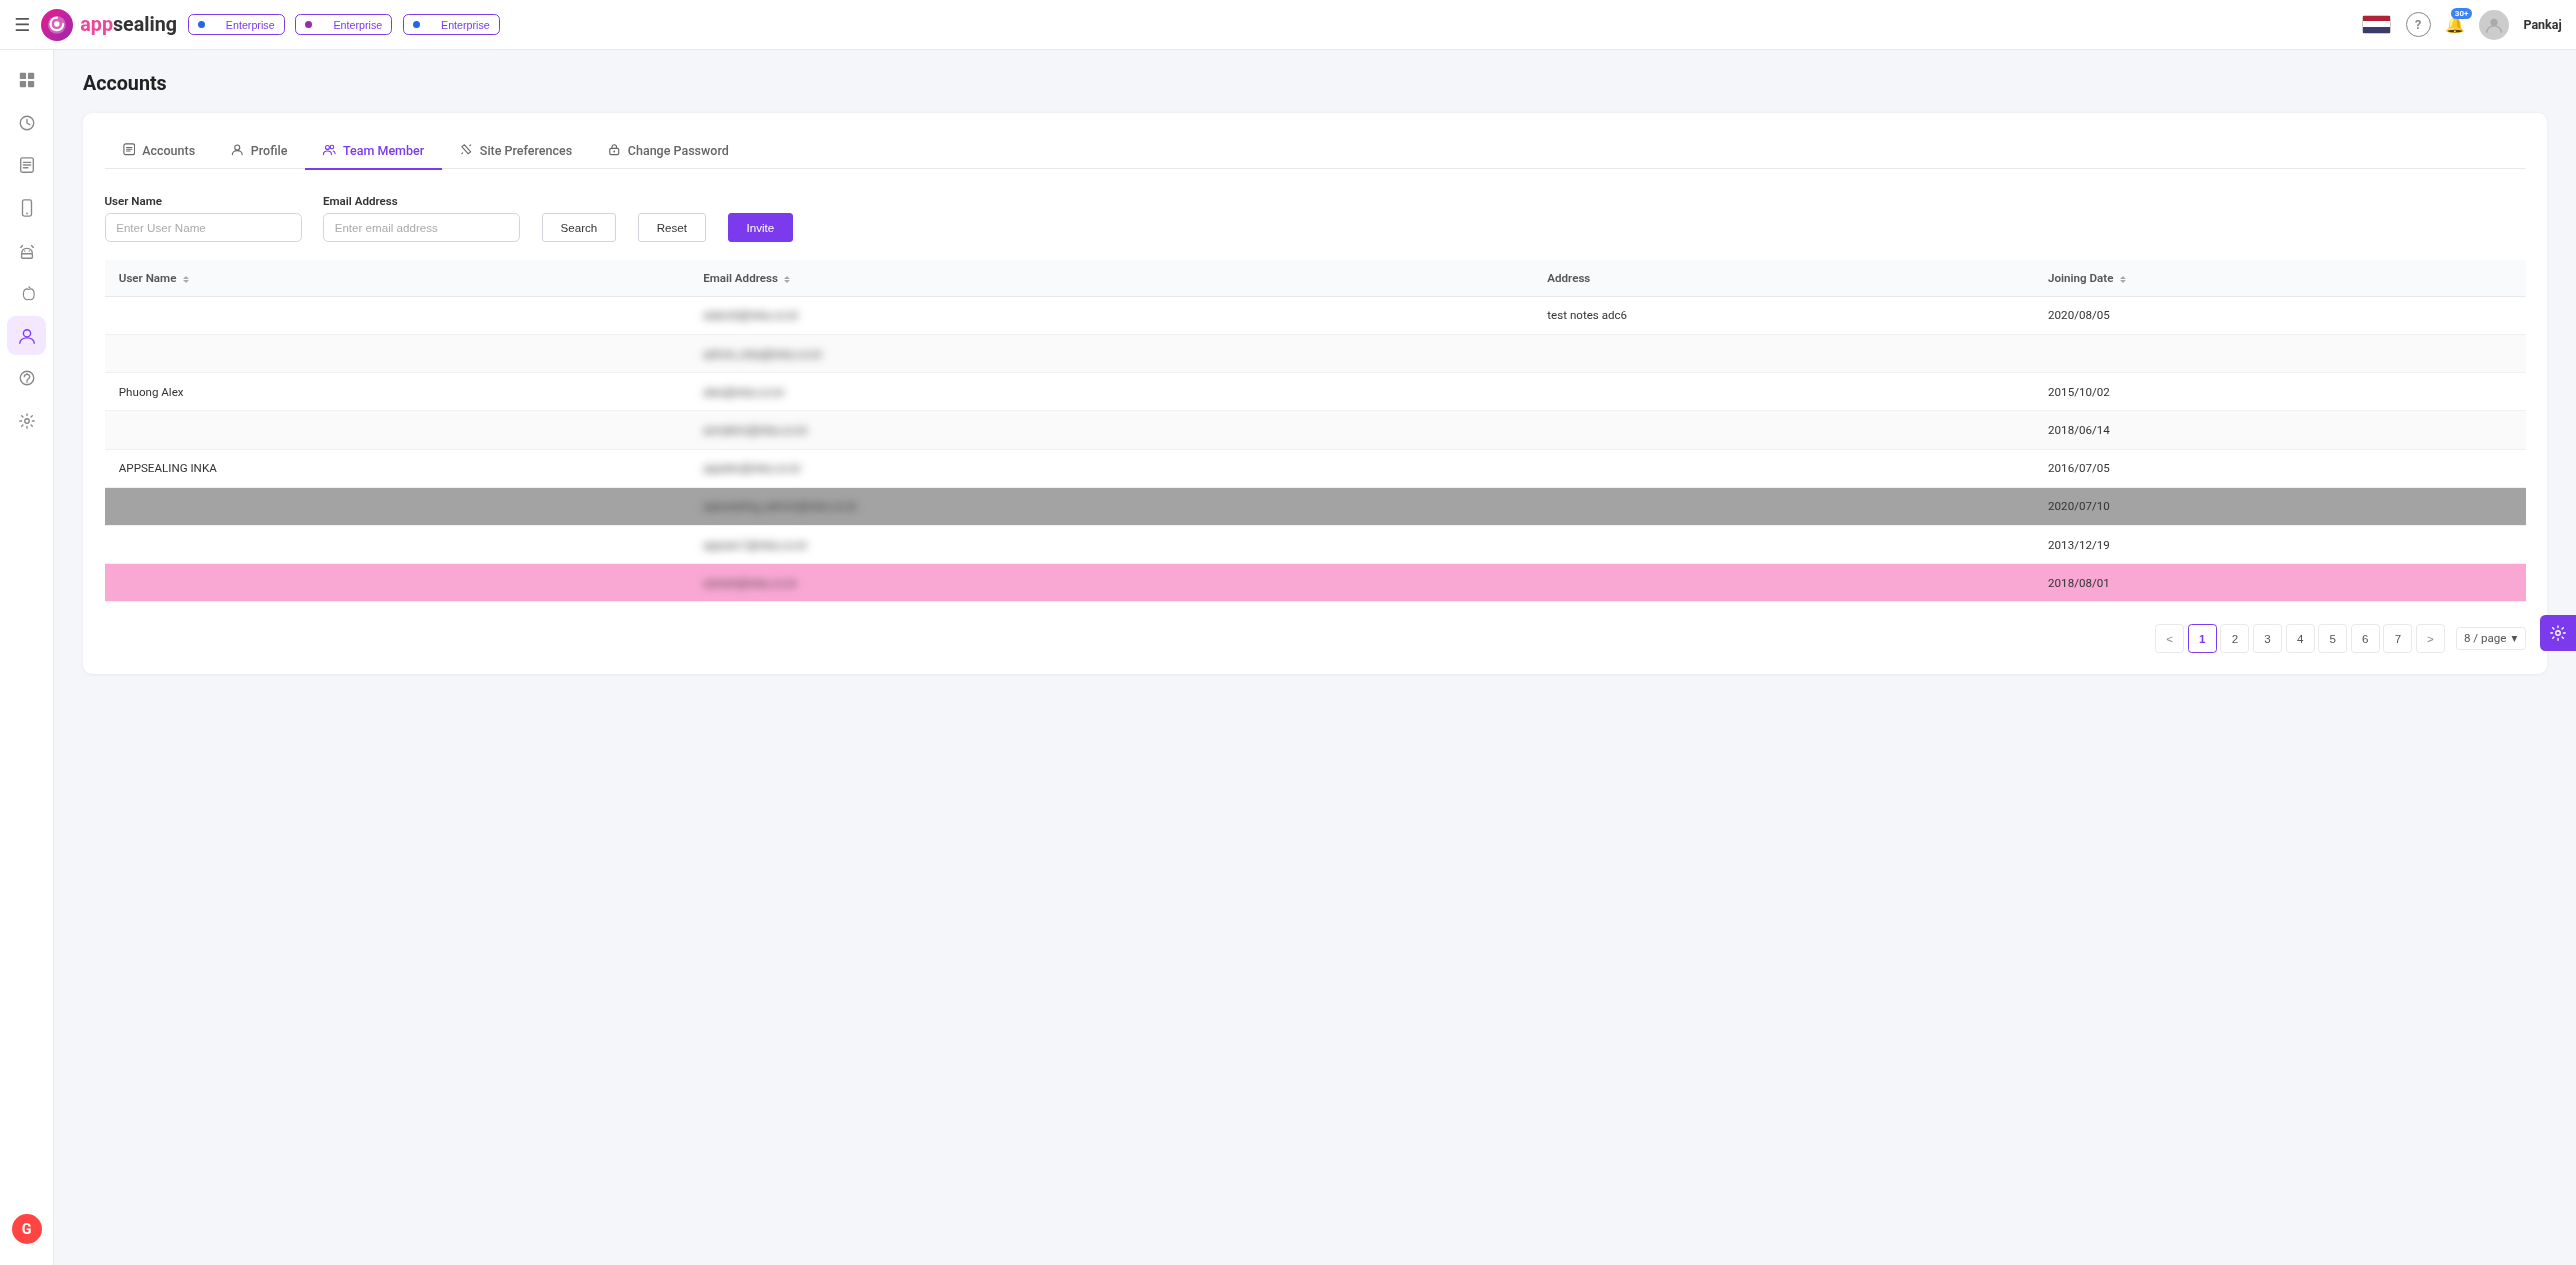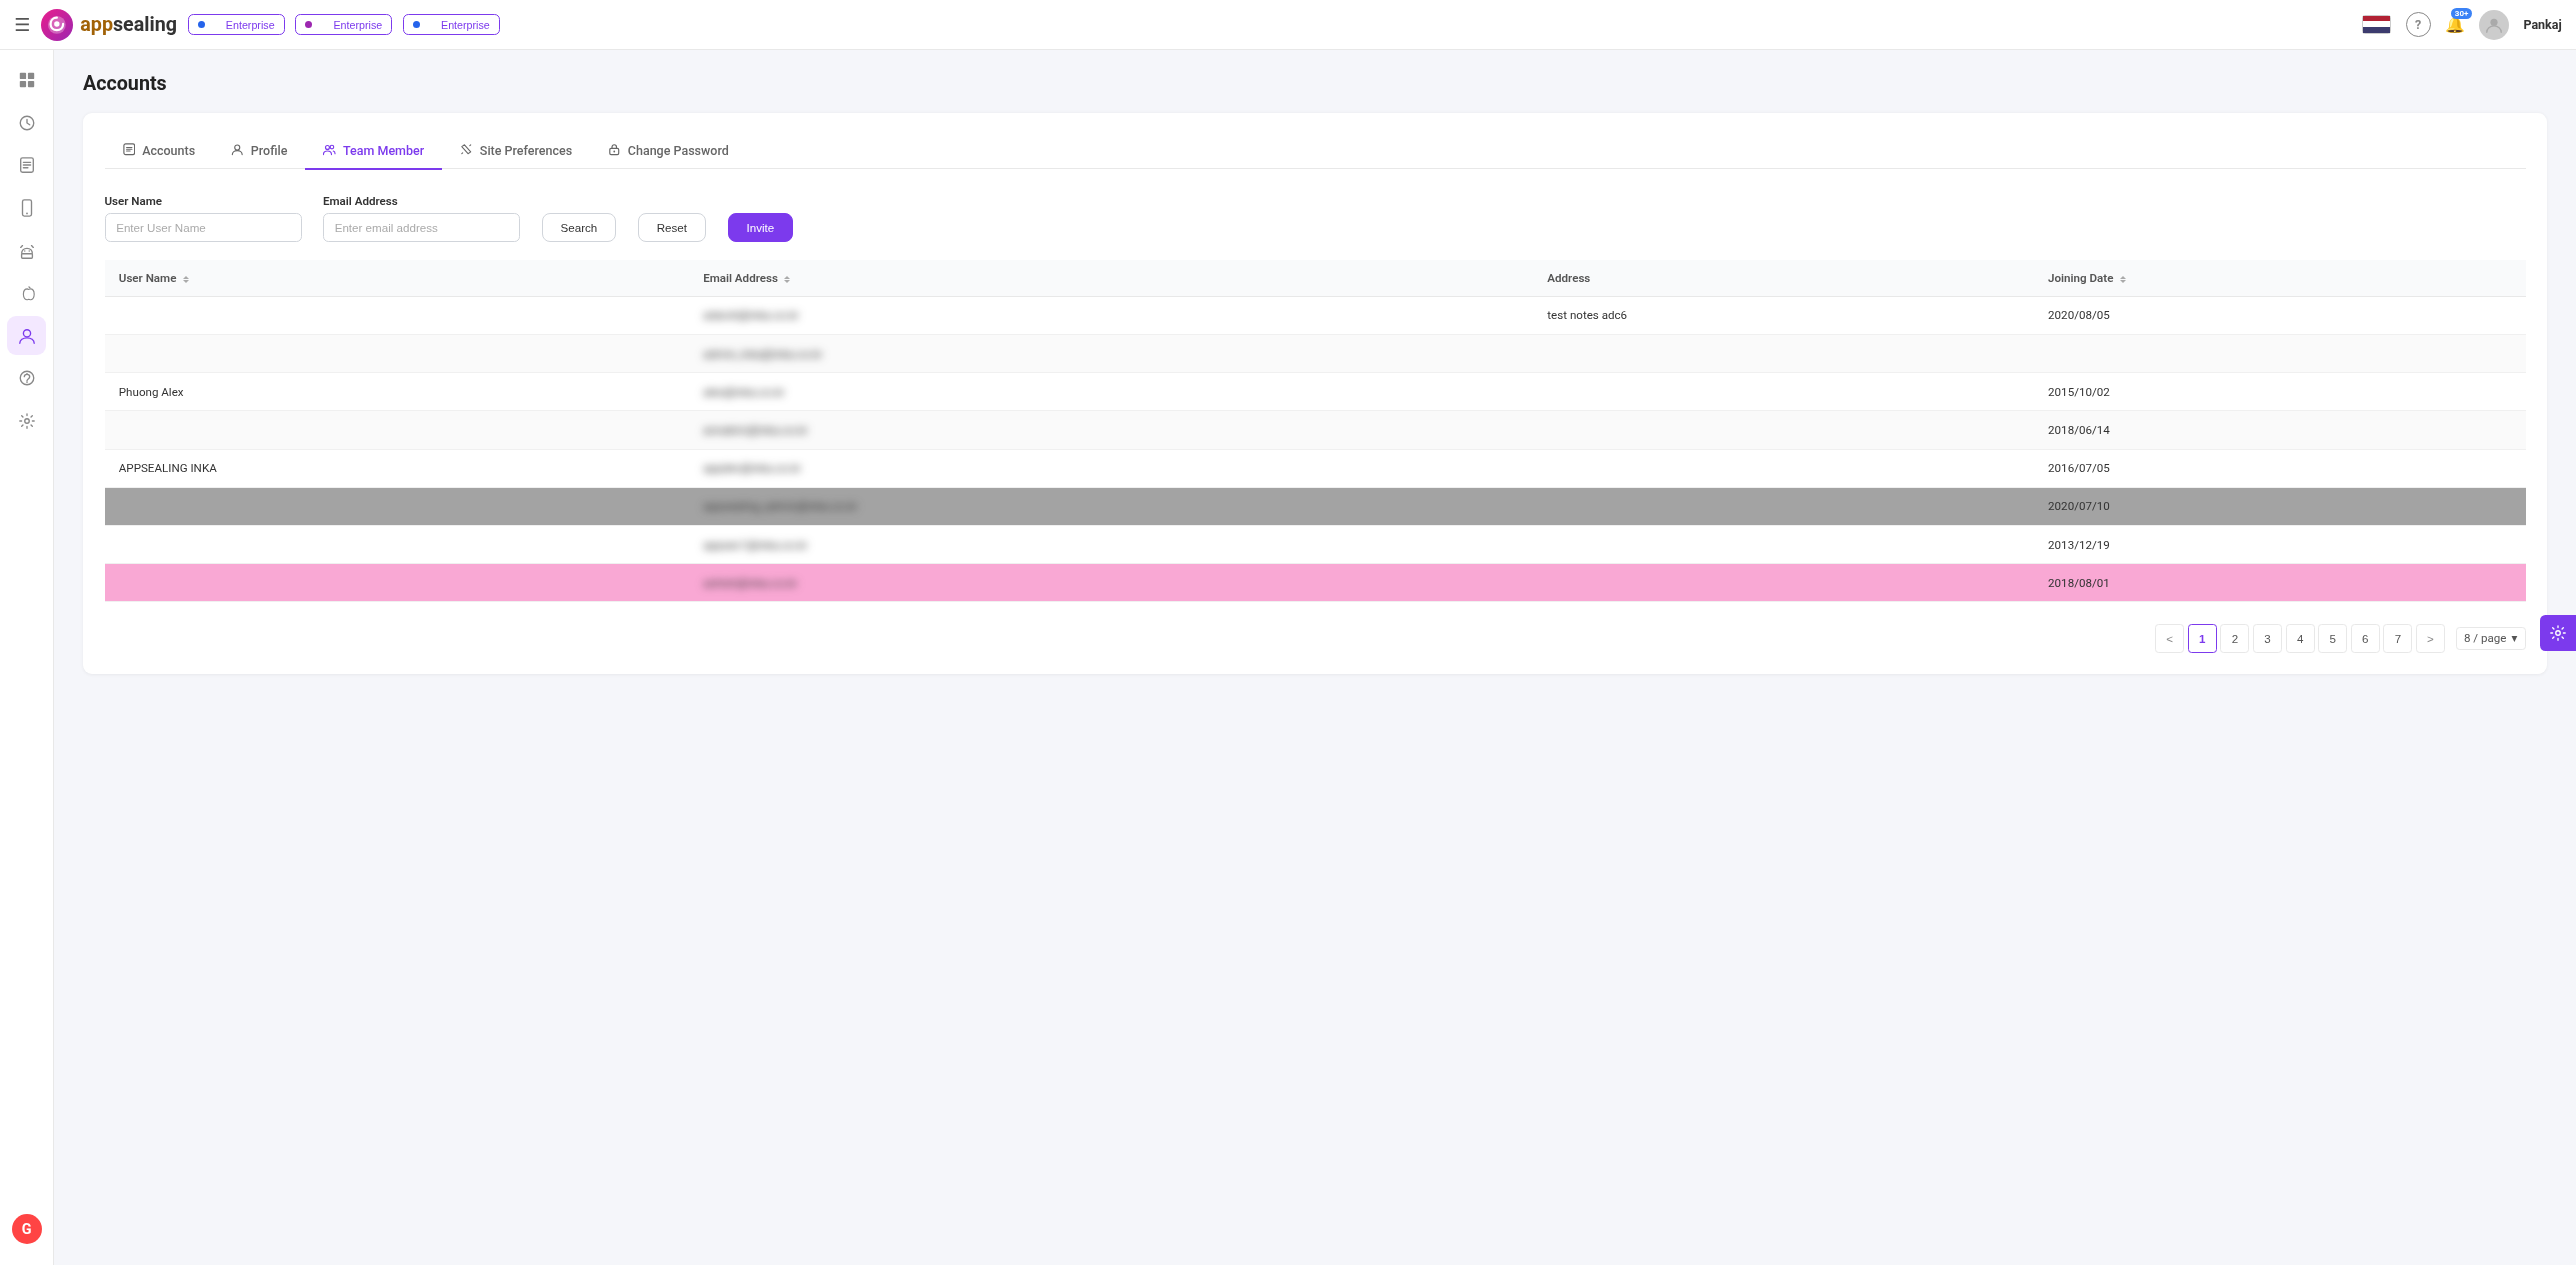--- a/index.html
+++ b/index.html
@@ -8,21 +8,21 @@
     
     .app-layout { display: flex; height: 100vh; overflow: hidden; }
 
     
     .topbar { position: fixed; top: 0; left: 0; right: 0; height: 50px; background: #fff; border-bottom: 0.9px solid #e8e8e8; display: flex; align-items: center; padding: 0 14.3px; z-index: 100; gap: 10.7px; }
     .topbar-left { display: flex; align-items: center; gap: 10.7px; flex: 1; }
     .hamburger { cursor: pointer; font-size: 18px; color: #555; }
     .logo-area { display: flex; align-items: center; gap: 7.2px; }
     .logo-icon { width: 32px; height: 32px; background: linear-gradient(135deg, #e91e8c, #9c27b0); border-radius: 50%; display: flex; align-items: center; justify-content: center; color: white; font-weight: bold; font-size: 14.3px; }
     .logo-text { font-size: 19.7px; font-weight: 700; color: #333; }
-    .logo-text span { color: #a16207; }
+    .logo-text span { color: #ec4899; }
     .badge-btn { display: flex; align-items: center; gap: 21px; border: 1.3px solid #7c3aed; border-radius: 5.4px; padding: 3.6px 9px; font-size: 10.7px; color: #7c3aed; font-weight: 500; cursor: pointer; background: white; }
     .badge-btn .dot { width: 7.2px; height: 7.2px; border-radius: 50%; }
     .dot-blue { background: #2563eb; }
     .dot-purple { background: #9c27b0; }
     .topbar-right { display: flex; align-items: center; gap: 14.3px; }
     .flag-btn { width: 29px; height: 19.7px; background: linear-gradient(180deg, #b22234 33%, #fff 33%, #fff 66%, #3c3b6e 66%); border-radius: 2.7px; border: 0.9px solid #ccc; cursor: pointer; }
     .help-btn { width: 25px; height: 25px; border-radius: 50%; border: 1.8px solid #888; display: flex; align-items: center; justify-content: center; color: #888; font-weight: bold; cursor: pointer; font-size: 12.5px; }
     .notif-btn { position: relative; cursor: pointer; font-size: 16px; color: #555; }
     .notif-badge { position: absolute; top: -7.2px; right: -7.2px; background: #3b82f6; color: white; font-size: 8px; font-weight: bold; border-radius: 9px; padding: 0.9px 3.6px; }
     .avatar { width: 30px; height: 30px; border-radius: 50%; background: #ccc; display: flex; align-items: center; justify-content: center; color: #888; font-size: 16px; cursor: pointer; }
@@ -52,21 +52,21 @@
     .tab { display: flex; align-items: center; gap: 7.2px; padding: 9px 18px; cursor: pointer; color: #666; font-size: 12.5px; font-weight: 500; border-bottom: 2.7px solid transparent; margin-bottom: -1.8px; transition: all 0.2s; }
     .tab.active { color: #7c3aed; border-bottom-color: #7c3aed; }
     .tab-icon { font-size: 13.4px; }
 
     
     .form-row { display: flex; gap: 21.5px; margin-bottom: 18px; align-items: flex-end; }
     .form-group { display: flex; flex-direction: column; gap: 5.4px; }
     .form-label { font-size: 11.6px; font-weight: 600; color: #333; }
     .form-input { border: 0.9px solid #d1d5db; border-radius: 5.4px; padding: 7.2px 10.7px; font-size: 11.6px; color: #333; width: 197px; outline: none; }
     .form-input::placeholder { color: #aaa; }
-    .btn { padding: 7.2px 18px; border-radius: 8px; font-size: 11.6px; font-weight: 500; cursor: pointer; border: 0.9px solid transparent; }
+    .btn { padding: 7.2px 18px; border-radius: 3px; font-size: 11.6px; font-weight: 500; cursor: pointer; border: 0.9px solid transparent; }
     .btn-search { background: white; border: 0.9px solid #d1d5db; color: #333; }
     .btn-reset { background: white; border: 0.9px solid #d1d5db; color: #333; }
     .btn-invite { background: #7c3aed; color: white; border-color: #7c3aed; }
 
     
     .table-container { width: 100%; overflow-x: auto; }
     table { width: 100%; border-collapse: collapse; }
     thead tr { background: #f9fafb; }
     th { text-align: left; padding: 10.7px 14.3px; font-size: 11.6px; font-weight: 600; color: #555; border-bottom: 0.9px solid #e8e8e8; white-space: nowrap; }
     th .sort-icon { display: inline-flex; flex-direction: column; gap: 0.9px; margin-left: 3.6px; vertical-align: middle; }

